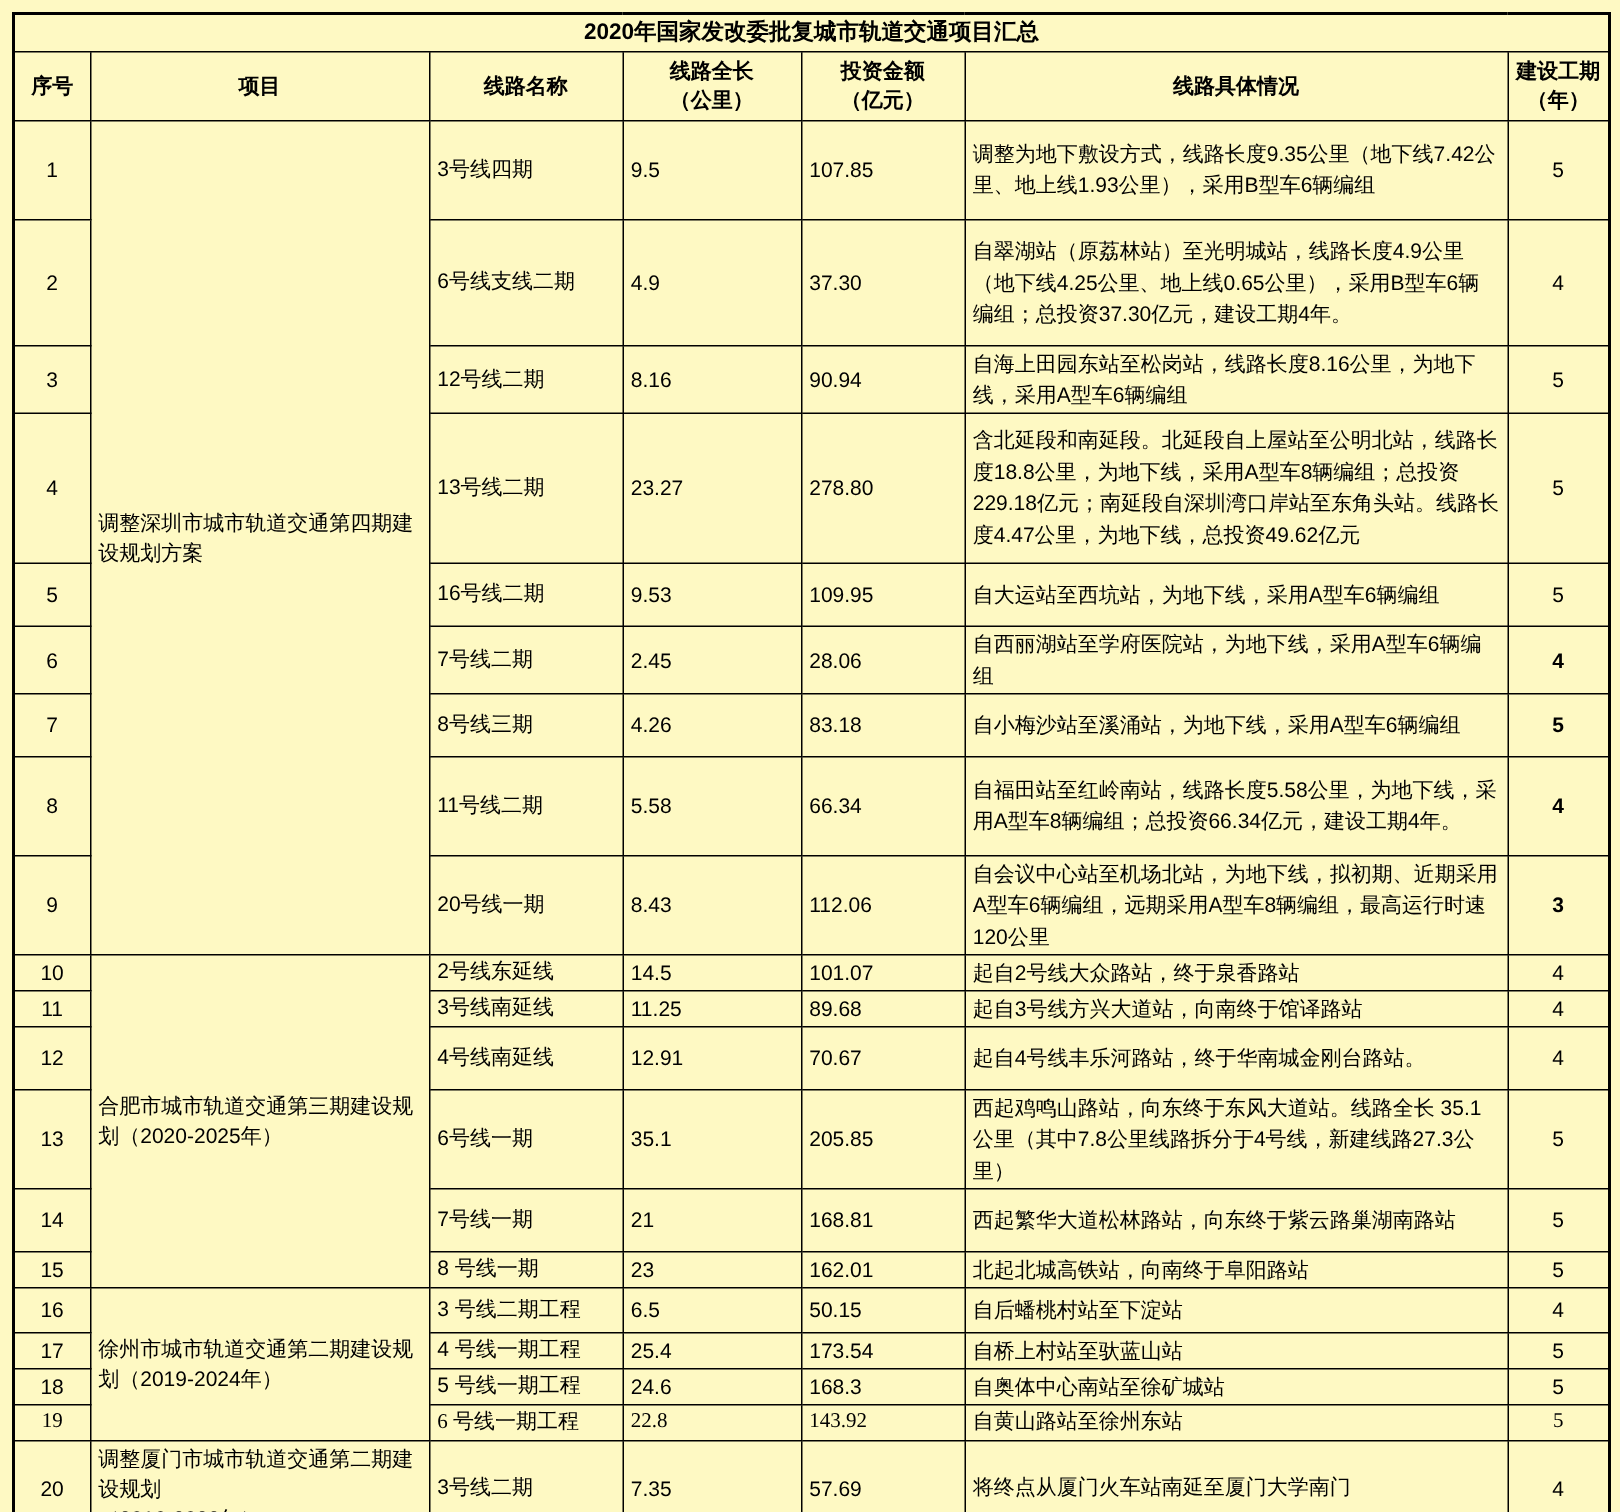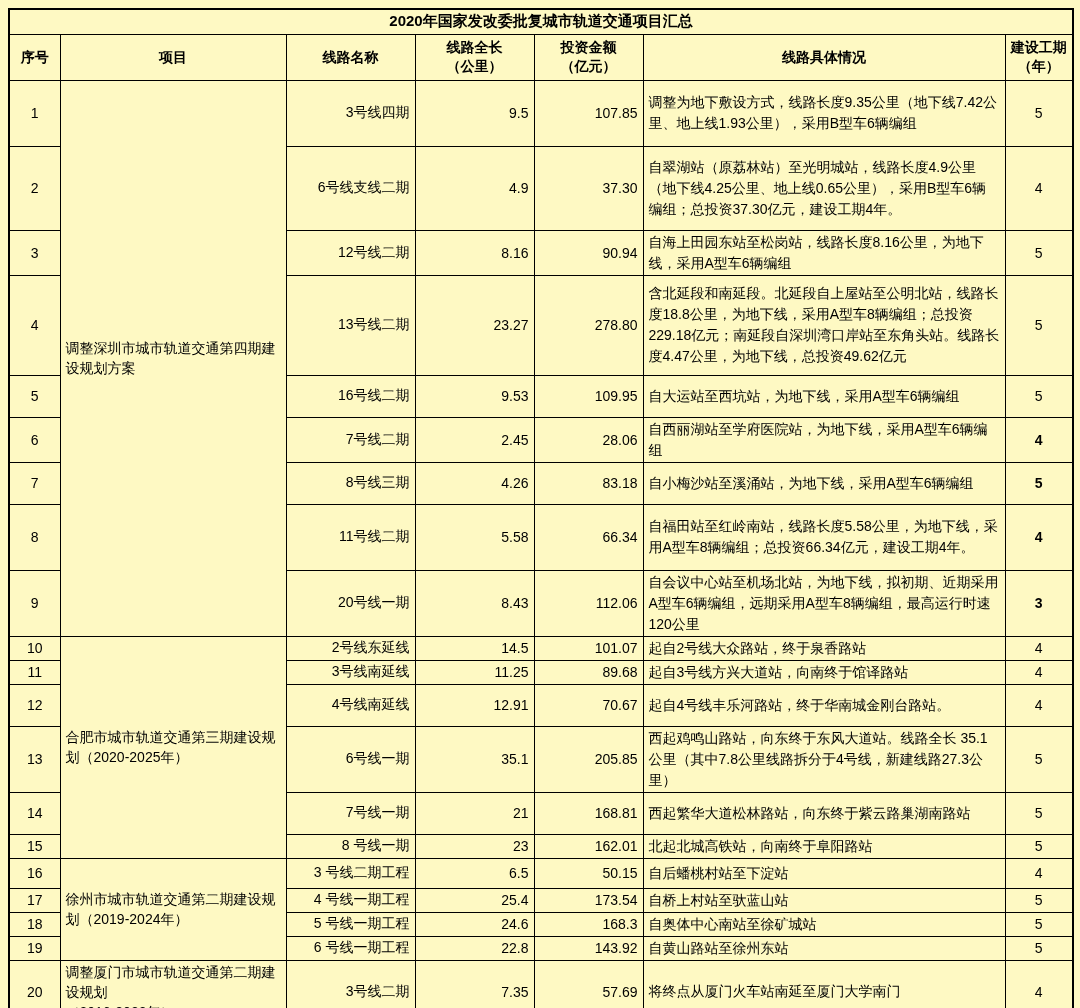--- a/index.html
+++ b/index.html
@@ -5,22 +5,22 @@
   html,body{margin:0;padding:0;background:#fff;color:#000;
     font-family:"Liberation Sans","DejaVu Sans",sans-serif;}
   .page{width:1080px;height:1008px;box-sizing:border-box;padding:8px;background:#fef9c3;}
   table{border-collapse:collapse;width:1064px;table-layout:fixed;border:2px solid #000;}
   td,th{border:1px solid #000;box-sizing:border-box;padding:1px 5px;
     vertical-align:middle;font-size:14px;overflow:hidden;}
   .title-cell{font-weight:bold;text-align:center;font-size:15px;height:25px;padding:2px 4px;}
   th{font-weight:bold;text-align:center;white-space:pre-line;height:46px;line-height:19px;font-size:14px;}
   .c-no{text-align:center;}
   .c-project{text-align:left;line-height:20px;}
-  .c-line{text-align:right;}
-  .c-num{text-align:right;}
+  .c-line{text-align:left;}
+  .c-num{text-align:left;}
   .c-details{text-align:left;line-height:21px;}
   .c-period{text-align:center;}
   .bold{font-weight:bold;}
 </style>
 </head>
 <body>
 
 <div class="page">
   <table>
     <colgroup>
@@ -190,21 +190,21 @@
           <td class="c-period">5</td>
         </tr>
         <tr style="height: 22px;">
           <td class="c-no">18</td>
           <td class="c-line">5 号线一期工程</td>
           <td class="c-num">24.6</td>
           <td class="c-num">168.3</td>
           <td class="c-details">自奥体中心南站至徐矿城站</td>
           <td class="c-period">5</td>
         </tr>
-        <tr style="height: 22px;">
+        <tr style="height: 22px; font-family: Liberation Serif, serif;">
           <td class="c-no">19</td>
           <td class="c-line">6 号线一期工程</td>
           <td class="c-num">22.8</td>
           <td class="c-num">143.92</td>
           <td class="c-details">自黄山路站至徐州东站</td>
           <td class="c-period">5</td>
         </tr>
         <tr style="height: 56px;">
           <td class="c-no">20</td>
           <td class="c-project" rowspan="1" style="white-space: pre-line;">调整厦门市城市轨道交通第二期建设规划

